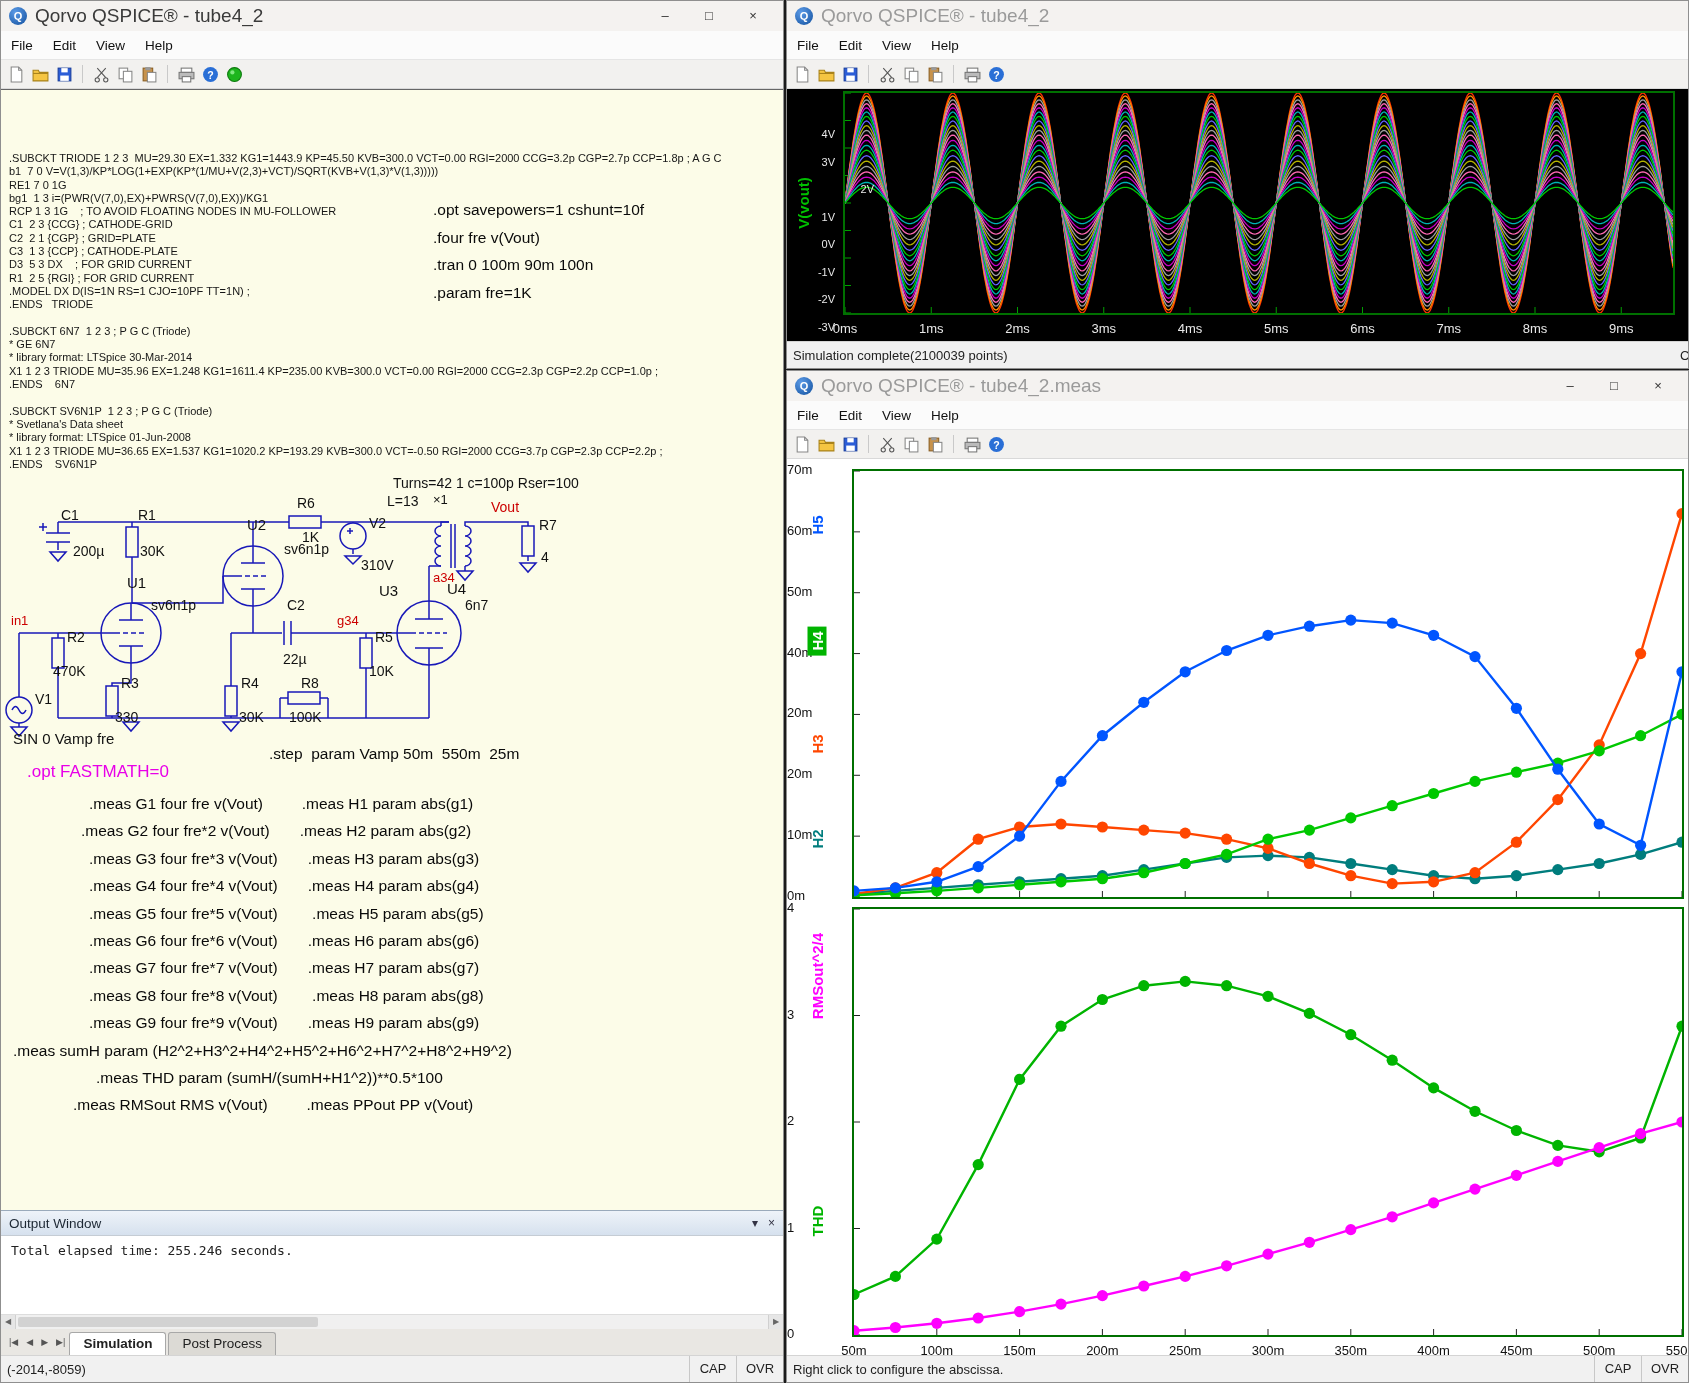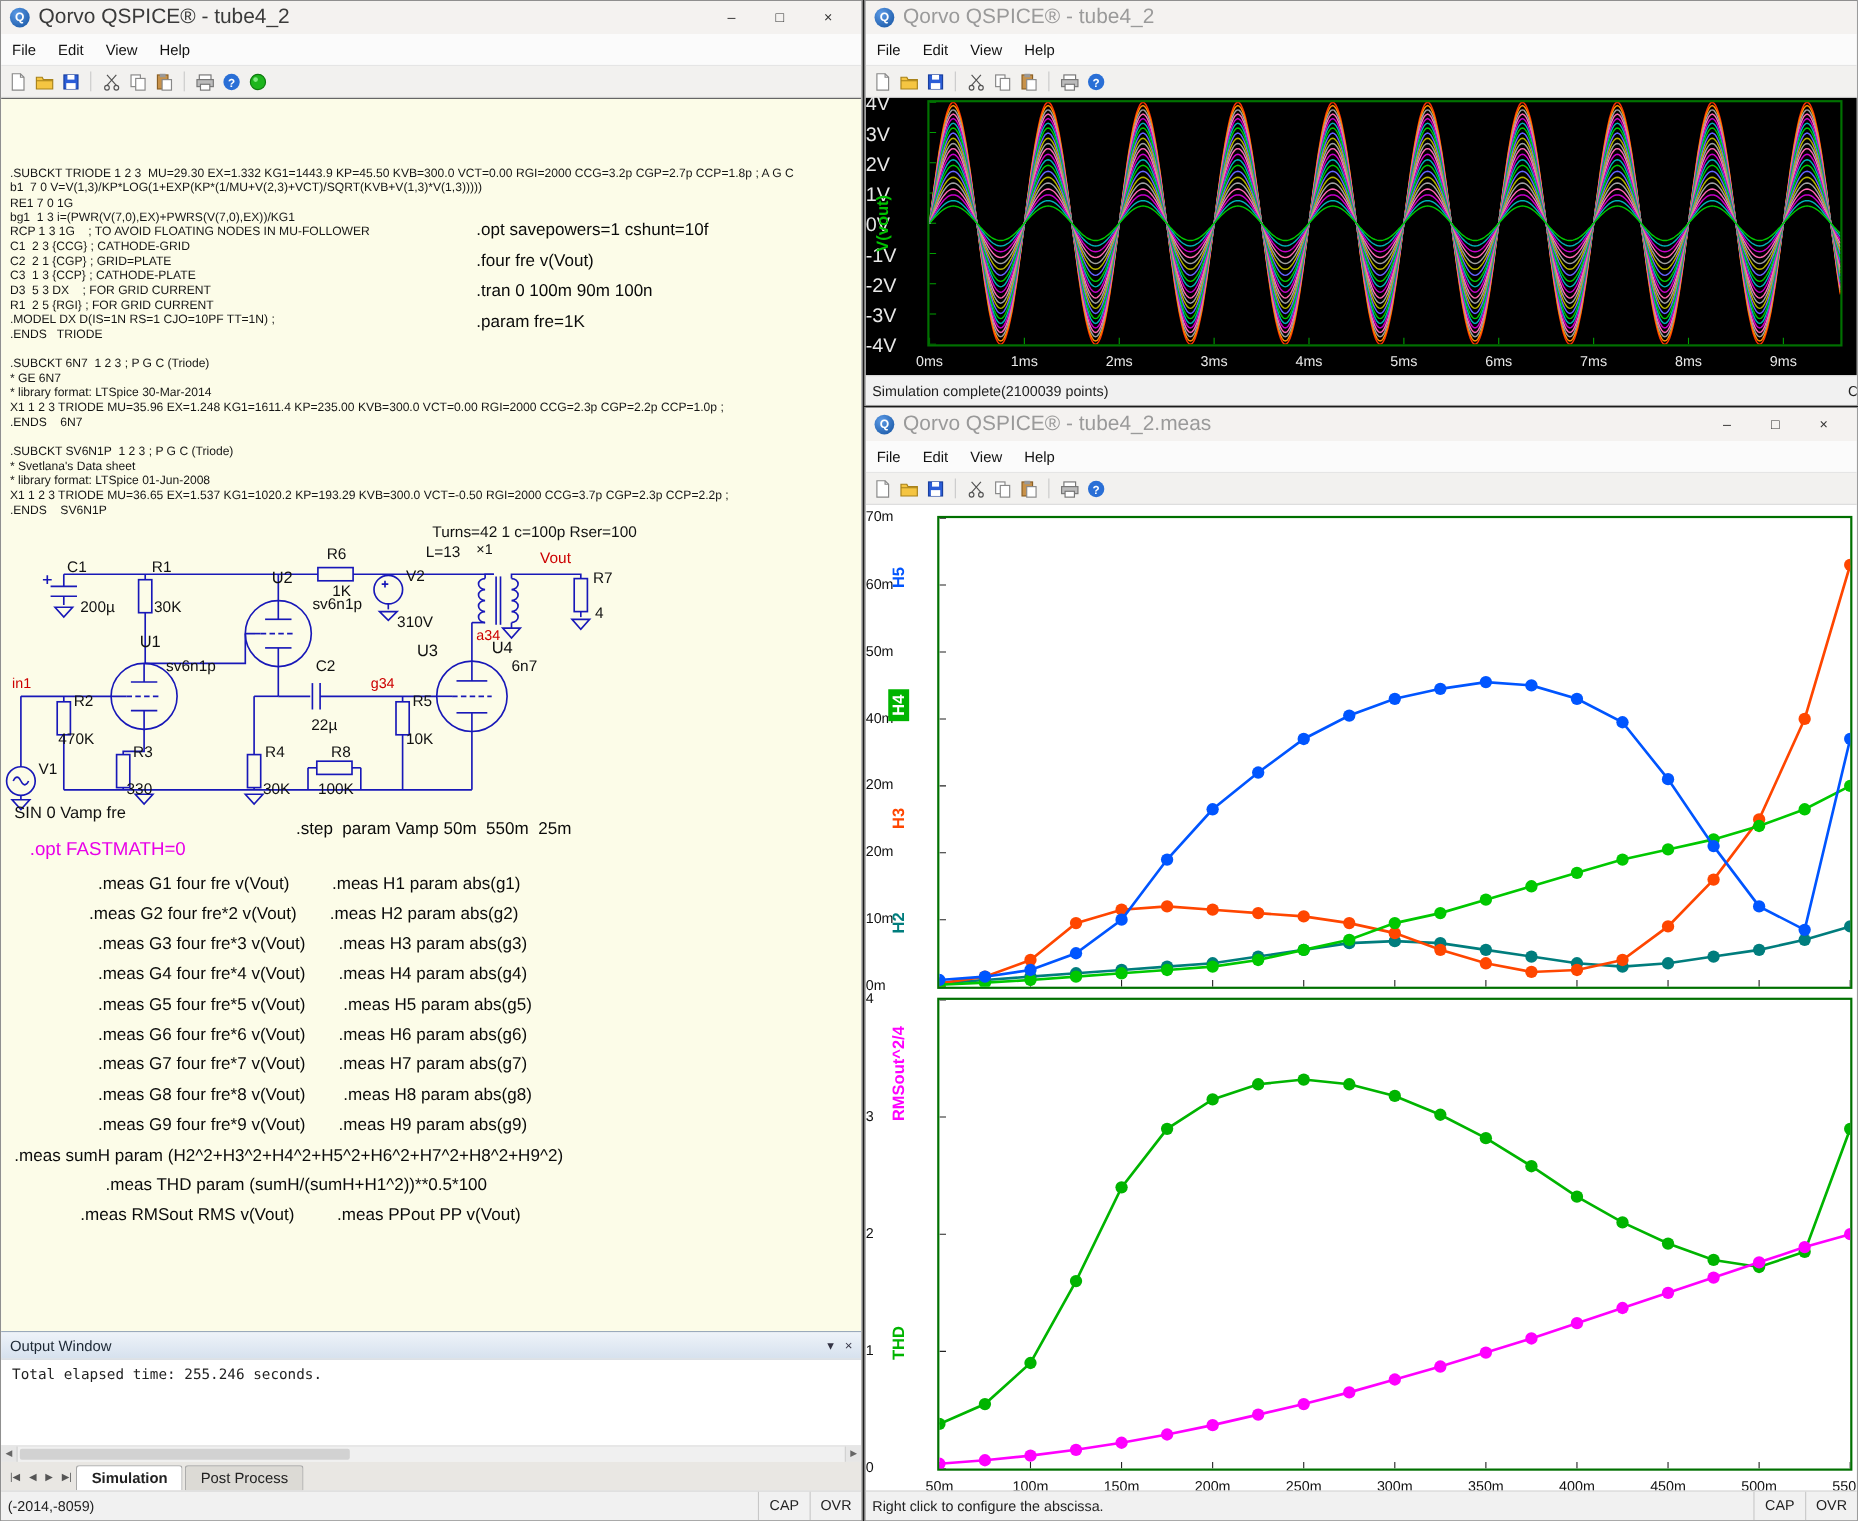--- a/index.html
+++ b/index.html
@@ -43,21 +43,21 @@
   .tabnav{font-size:9px;color:#555;padding:0 4px;align-self:center;}
   .tab{padding:3px 13px 4px;border:1px solid #a8a8a8;border-bottom:none;background:#dcdad5;margin-right:2px;border-radius:3px 3px 0 0;}
   .tab.active{background:#fff;font-weight:bold;}
   .statusbar{flex:0 0 26px;background:#f1f1f1;border-top:1px solid #d4d4d4;display:flex;align-items:center;font-size:13px;color:#222;padding-left:6px;position:relative;overflow:hidden;}
   .sb-fill{flex:1;}
   .sb-seg{width:46px;text-align:center;border-left:1px solid #c8c8c8;align-self:stretch;line-height:25px;}
 
   
   .wave-plot{flex:1;position:relative;background:#000;}
   #wave-frame{position:absolute;left:56px;top:2px;width:832px;height:224px;border:2px solid #007000;box-sizing:border-box;}
-  .wave-ylab{position:absolute;left:0;width:48px;color:#e8e8e8;font-size:18px;}
+  .wave-ylab{position:absolute;left:0;width:48px;text-align:right;color:#e8e8e8;font-size:11px;margin-top:44px;}
   .wave-xlab{position:absolute;top:232px;width:44px;text-align:center;color:#e8e8e8;font-size:13px;}
   .rot-label{position:absolute;transform:translate(-50%,-50%) rotate(-90deg);font-size:15px;font-weight:bold;white-space:nowrap;}
 
   
   .meas-plots{flex:1;position:relative;background:#fff;color:#111;}
   .meas-frame{position:absolute;left:65px;width:832px;height:430px;border:2px solid #007000;box-sizing:border-box;background:#fff;}
   #meas-frame1{top:10px;}
   #meas-frame2{top:448px;}
   .meas-ylab{position:absolute;left:0;width:58px;text-align:left;font-size:13px;color:#111;}
   .meas-xlab{position:absolute;top:884px;width:44px;text-align:center;font-size:13px;color:#111;}
@@ -476,21 +476,21 @@
             <polyline points="0.0,110.0 1.4,106.2 2.9,102.4 4.3,98.7 5.8,95.1 7.2,91.7 8.6,88.5 10.1,85.5 11.5,82.8 12.9,80.4 14.4,78.3 15.8,76.6 17.3,75.2 18.7,74.2 20.1,73.6 21.6,73.4 23.0,73.6 24.4,74.2 25.9,75.2 27.3,76.6 28.8,78.3 30.2,80.4 31.6,82.8 33.1,85.5 34.5,88.5 35.9,91.7 37.4,95.1 38.8,98.7 40.3,102.4 41.7,106.2 43.1,110.0 44.6,113.8 46.0,117.6 47.4,121.3 48.9,124.9 50.3,128.3 51.8,131.5 53.2,134.5 54.6,137.2 56.1,139.6 57.5,141.7 58.9,143.4 60.4,144.8 61.8,145.8 63.3,146.4 64.7,146.6 66.1,146.4 67.6,145.8 69.0,144.8 70.4,143.4 71.9,141.7 73.3,139.6 74.8,137.2 76.2,134.5 77.6,131.5 79.1,128.3 80.5,124.9 81.9,121.3 83.4,117.6 84.8,113.8 86.3,110.0 87.7,106.2 89.1,102.4 90.6,98.7 92.0,95.1 93.4,91.7 94.9,88.5 96.3,85.5 97.8,82.8 99.2,80.4 100.6,78.3 102.1,76.6 103.5,75.2 104.9,74.2 106.4,73.6 107.8,73.4 109.3,73.6 110.7,74.2 112.1,75.2 113.6,76.6 115.0,78.3 116.4,80.4 117.9,82.8 119.3,85.5 120.8,88.5 122.2,91.7 123.6,95.1 125.1,98.7 126.5,102.4 127.9,106.2 129.4,110.0 130.8,113.8 132.3,117.6 133.7,121.3 135.1,124.9 136.6,128.3 138.0,131.5 139.4,134.5 140.9,137.2 142.3,139.6 143.8,141.7 145.2,143.4 146.6,144.8 148.1,145.8 149.5,146.4 150.9,146.6 152.4,146.4 153.8,145.8 155.3,144.8 156.7,143.4 158.1,141.7 159.6,139.6 161.0,137.2 162.4,134.5 163.9,131.5 165.3,128.3 166.8,124.9 168.2,121.3 169.6,117.6 171.1,113.8 172.5,110.0 173.9,106.2 175.4,102.4 176.8,98.7 178.3,95.1 179.7,91.7 181.1,88.5 182.6,85.5 184.0,82.8 185.4,80.4 186.9,78.3 188.3,76.6 189.8,75.2 191.2,74.2 192.6,73.6 194.1,73.4 195.5,73.6 196.9,74.2 198.4,75.2 199.8,76.6 201.3,78.3 202.7,80.4 204.1,82.8 205.6,85.5 207.0,88.5 208.4,91.7 209.9,95.1 211.3,98.7 212.7,102.4 214.2,106.2 215.6,110.0 217.1,113.8 218.5,117.6 219.9,121.3 221.4,124.9 222.8,128.3 224.2,131.5 225.7,134.5 227.1,137.2 228.6,139.6 230.0,141.7 231.4,143.4 232.9,144.8 234.3,145.8 235.8,146.4 237.2,146.6 238.6,146.4 240.1,145.8 241.5,144.8 242.9,143.4 244.4,141.7 245.8,139.6 247.3,137.2 248.7,134.5 250.1,131.5 251.6,128.3 253.0,124.9 254.4,121.3 255.9,117.6 257.3,113.8 258.8,110.0 260.2,106.2 261.6,102.4 263.1,98.7 264.5,95.1 265.9,91.7 267.4,88.5 268.8,85.5 270.3,82.8 271.7,80.4 273.1,78.3 274.6,76.6 276.0,75.2 277.4,74.2 278.9,73.6 280.3,73.4 281.8,73.6 283.2,74.2 284.6,75.2 286.1,76.6 287.5,78.3 288.9,80.4 290.4,82.8 291.8,85.5 293.3,88.5 294.7,91.7 296.1,95.1 297.6,98.7 299.0,102.4 300.4,106.2 301.9,110.0 303.3,113.8 304.8,117.6 306.2,121.3 307.6,124.9 309.1,128.3 310.5,131.5 311.9,134.5 313.4,137.2 314.8,139.6 316.3,141.7 317.7,143.4 319.1,144.8 320.6,145.8 322.0,146.4 323.4,146.6 324.9,146.4 326.3,145.8 327.8,144.8 329.2,143.4 330.6,141.7 332.1,139.6 333.5,137.2 334.9,134.5 336.4,131.5 337.8,128.3 339.3,124.9 340.7,121.3 342.1,117.6 343.6,113.8 345.0,110.0 346.4,106.2 347.9,102.4 349.3,98.7 350.8,95.1 352.2,91.7 353.6,88.5 355.1,85.5 356.5,82.8 357.9,80.4 359.4,78.3 360.8,76.6 362.3,75.2 363.7,74.2 365.1,73.6 366.6,73.4 368.0,73.6 369.4,74.2 370.9,75.2 372.3,76.6 373.8,78.3 375.2,80.4 376.6,82.8 378.1,85.5 379.5,88.5 380.9,91.7 382.4,95.1 383.8,98.7 385.3,102.4 386.7,106.2 388.1,110.0 389.6,113.8 391.0,117.6 392.4,121.3 393.9,124.9 395.3,128.3 396.8,131.5 398.2,134.5 399.6,137.2 401.1,139.6 402.5,141.7 403.9,143.4 405.4,144.8 406.8,145.8 408.3,146.4 409.7,146.6 411.1,146.4 412.6,145.8 414.0,144.8 415.4,143.4 416.9,141.7 418.3,139.6 419.8,137.2 421.2,134.5 422.6,131.5 424.1,128.3 425.5,124.9 426.9,121.3 428.4,117.6 429.8,113.8 431.3,110.0 432.7,106.2 434.1,102.4 435.6,98.7 437.0,95.1 438.4,91.7 439.9,88.5 441.3,85.5 442.8,82.8 444.2,80.4 445.6,78.3 447.1,76.6 448.5,75.2 449.9,74.2 451.4,73.6 452.8,73.4 454.3,73.6 455.7,74.2 457.1,75.2 458.6,76.6 460.0,78.3 461.4,80.4 462.9,82.8 464.3,85.5 465.8,88.5 467.2,91.7 468.6,95.1 470.1,98.7 471.5,102.4 472.9,106.2 474.4,110.0 475.8,113.8 477.2,117.6 478.7,121.3 480.1,124.9 481.6,128.3 483.0,131.5 484.4,134.5 485.9,137.2 487.3,139.6 488.8,141.7 490.2,143.4 491.6,144.8 493.1,145.8 494.5,146.4 495.9,146.6 497.4,146.4 498.8,145.8 500.2,144.8 501.7,143.4 503.1,141.7 504.6,139.6 506.0,137.2 507.4,134.5 508.9,131.5 510.3,128.3 511.8,124.9 513.2,121.3 514.6,117.6 516.1,113.8 517.5,110.0 518.9,106.2 520.4,102.4 521.8,98.7 523.3,95.1 524.7,91.7 526.1,88.5 527.6,85.5 529.0,82.8 530.4,80.4 531.9,78.3 533.3,76.6 534.8,75.2 536.2,74.2 537.6,73.6 539.1,73.4 540.5,73.6 541.9,74.2 543.4,75.2 544.8,76.6 546.3,78.3 547.7,80.4 549.1,82.8 550.6,85.5 552.0,88.5 553.4,91.7 554.9,95.1 556.3,98.7 557.8,102.4 559.2,106.2 560.6,110.0 562.1,113.8 563.5,117.6 564.9,121.3 566.4,124.9 567.8,128.3 569.3,131.5 570.7,134.5 572.1,137.2 573.6,139.6 575.0,141.7 576.4,143.4 577.9,144.8 579.3,145.8 580.8,146.4 582.2,146.6 583.6,146.4 585.1,145.8 586.5,144.8 587.9,143.4 589.4,141.7 590.8,139.6 592.3,137.2 593.7,134.5 595.1,131.5 596.6,128.3 598.0,124.9 599.4,121.3 600.9,117.6 602.3,113.8 603.8,110.0 605.2,106.2 606.6,102.4 608.1,98.7 609.5,95.1 610.9,91.7 612.4,88.5 613.8,85.5 615.3,82.8 616.7,80.4 618.1,78.3 619.6,76.6 621.0,75.2 622.4,74.2 623.9,73.6 625.3,73.4 626.8,73.6 628.2,74.2 629.6,75.2 631.1,76.6 632.5,78.3 633.9,80.4 635.4,82.8 636.8,85.5 638.3,88.5 639.7,91.7 641.1,95.1 642.6,98.7 644.0,102.4 645.4,106.2 646.9,110.0 648.3,113.8 649.8,117.6 651.2,121.3 652.6,124.9 654.1,128.3 655.5,131.5 656.9,134.5 658.4,137.2 659.8,139.6 661.3,141.7 662.7,143.4 664.1,144.8 665.6,145.8 667.0,146.4 668.4,146.6 669.9,146.4 671.3,145.8 672.8,144.8 674.2,143.4 675.6,141.7 677.1,139.6 678.5,137.2 679.9,134.5 681.4,131.5 682.8,128.3 684.3,124.9 685.7,121.3 687.1,117.6 688.6,113.8 690.0,110.0 691.4,106.2 692.9,102.4 694.3,98.7 695.8,95.1 697.2,91.7 698.6,88.5 700.1,85.5 701.5,82.8 702.9,80.4 704.4,78.3 705.8,76.6 707.3,75.2 708.7,74.2 710.1,73.6 711.6,73.4 713.0,73.6 714.4,74.2 715.9,75.2 717.3,76.6 718.8,78.3 720.2,80.4 721.6,82.8 723.1,85.5 724.5,88.5 725.9,91.7 727.4,95.1 728.8,98.7 730.3,102.4 731.7,106.2 733.1,110.0 734.6,113.8 736.0,117.6 737.4,121.3 738.9,124.9 740.3,128.3 741.8,131.5 743.2,134.5 744.6,137.2 746.1,139.6 747.5,141.7 748.9,143.4 750.4,144.8 751.8,145.8 753.3,146.4 754.7,146.6 756.1,146.4 757.6,145.8 759.0,144.8 760.4,143.4 761.9,141.7 763.3,139.6 764.8,137.2 766.2,134.5 767.6,131.5 769.1,128.3 770.5,124.9 771.9,121.3 773.4,117.6 774.8,113.8 776.3,110.0 777.7,106.2 779.1,102.4 780.6,98.7 782.0,95.1 783.4,91.7 784.9,88.5 786.3,85.5 787.8,82.8 789.2,80.4 790.6,78.3 792.1,76.6 793.5,75.2 794.9,74.2 796.4,73.6 797.8,73.4 799.3,73.6 800.7,74.2 802.1,75.2 803.6,76.6 805.0,78.3 806.4,80.4 807.9,82.8 809.3,85.5 810.8,88.5 812.2,91.7 813.6,95.1 815.1,98.7 816.5,102.4 817.9,106.2 819.4,110.0 820.8,113.8 822.3,117.6 823.7,121.3 825.1,124.9 826.6,128.3 828.0,131.5" fill="none" stroke="#a0a0a0" stroke-width="1.3"></polyline>
             <polyline points="0.0,110.0 1.4,106.8 2.9,103.5 4.3,100.4 5.8,97.4 7.2,94.5 8.6,91.7 10.1,89.2 11.5,86.9 12.9,84.9 14.4,83.1 15.8,81.6 17.3,80.4 18.7,79.6 20.1,79.1 21.6,78.9 23.0,79.1 24.4,79.6 25.9,80.4 27.3,81.6 28.8,83.1 30.2,84.9 31.6,86.9 33.1,89.2 34.5,91.7 35.9,94.5 37.4,97.4 38.8,100.4 40.3,103.5 41.7,106.8 43.1,110.0 44.6,113.2 46.0,116.5 47.4,119.6 48.9,122.6 50.3,125.5 51.8,128.3 53.2,130.8 54.6,133.1 56.1,135.1 57.5,136.9 58.9,138.4 60.4,139.6 61.8,140.4 63.3,140.9 64.7,141.1 66.1,140.9 67.6,140.4 69.0,139.6 70.4,138.4 71.9,136.9 73.3,135.1 74.8,133.1 76.2,130.8 77.6,128.3 79.1,125.5 80.5,122.6 81.9,119.6 83.4,116.5 84.8,113.2 86.3,110.0 87.7,106.8 89.1,103.5 90.6,100.4 92.0,97.4 93.4,94.5 94.9,91.7 96.3,89.2 97.8,86.9 99.2,84.9 100.6,83.1 102.1,81.6 103.5,80.4 104.9,79.6 106.4,79.1 107.8,78.9 109.3,79.1 110.7,79.6 112.1,80.4 113.6,81.6 115.0,83.1 116.4,84.9 117.9,86.9 119.3,89.2 120.8,91.7 122.2,94.5 123.6,97.4 125.1,100.4 126.5,103.5 127.9,106.8 129.4,110.0 130.8,113.2 132.3,116.5 133.7,119.6 135.1,122.6 136.6,125.5 138.0,128.3 139.4,130.8 140.9,133.1 142.3,135.1 143.8,136.9 145.2,138.4 146.6,139.6 148.1,140.4 149.5,140.9 150.9,141.1 152.4,140.9 153.8,140.4 155.3,139.6 156.7,138.4 158.1,136.9 159.6,135.1 161.0,133.1 162.4,130.8 163.9,128.3 165.3,125.5 166.8,122.6 168.2,119.6 169.6,116.5 171.1,113.2 172.5,110.0 173.9,106.8 175.4,103.5 176.8,100.4 178.3,97.4 179.7,94.5 181.1,91.7 182.6,89.2 184.0,86.9 185.4,84.9 186.9,83.1 188.3,81.6 189.8,80.4 191.2,79.6 192.6,79.1 194.1,78.9 195.5,79.1 196.9,79.6 198.4,80.4 199.8,81.6 201.3,83.1 202.7,84.9 204.1,86.9 205.6,89.2 207.0,91.7 208.4,94.5 209.9,97.4 211.3,100.4 212.7,103.5 214.2,106.8 215.6,110.0 217.1,113.2 218.5,116.5 219.9,119.6 221.4,122.6 222.8,125.5 224.2,128.3 225.7,130.8 227.1,133.1 228.6,135.1 230.0,136.9 231.4,138.4 232.9,139.6 234.3,140.4 235.8,140.9 237.2,141.1 238.6,140.9 240.1,140.4 241.5,139.6 242.9,138.4 244.4,136.9 245.8,135.1 247.3,133.1 248.7,130.8 250.1,128.3 251.6,125.5 253.0,122.6 254.4,119.6 255.9,116.5 257.3,113.2 258.8,110.0 260.2,106.8 261.6,103.5 263.1,100.4 264.5,97.4 265.9,94.5 267.4,91.7 268.8,89.2 270.3,86.9 271.7,84.9 273.1,83.1 274.6,81.6 276.0,80.4 277.4,79.6 278.9,79.1 280.3,78.9 281.8,79.1 283.2,79.6 284.6,80.4 286.1,81.6 287.5,83.1 288.9,84.9 290.4,86.9 291.8,89.2 293.3,91.7 294.7,94.5 296.1,97.4 297.6,100.4 299.0,103.5 300.4,106.8 301.9,110.0 303.3,113.2 304.8,116.5 306.2,119.6 307.6,122.6 309.1,125.5 310.5,128.3 311.9,130.8 313.4,133.1 314.8,135.1 316.3,136.9 317.7,138.4 319.1,139.6 320.6,140.4 322.0,140.9 323.4,141.1 324.9,140.9 326.3,140.4 327.8,139.6 329.2,138.4 330.6,136.9 332.1,135.1 333.5,133.1 334.9,130.8 336.4,128.3 337.8,125.5 339.3,122.6 340.7,119.6 342.1,116.5 343.6,113.2 345.0,110.0 346.4,106.8 347.9,103.5 349.3,100.4 350.8,97.4 352.2,94.5 353.6,91.7 355.1,89.2 356.5,86.9 357.9,84.9 359.4,83.1 360.8,81.6 362.3,80.4 363.7,79.6 365.1,79.1 366.6,78.9 368.0,79.1 369.4,79.6 370.9,80.4 372.3,81.6 373.8,83.1 375.2,84.9 376.6,86.9 378.1,89.2 379.5,91.7 380.9,94.5 382.4,97.4 383.8,100.4 385.3,103.5 386.7,106.8 388.1,110.0 389.6,113.2 391.0,116.5 392.4,119.6 393.9,122.6 395.3,125.5 396.8,128.3 398.2,130.8 399.6,133.1 401.1,135.1 402.5,136.9 403.9,138.4 405.4,139.6 406.8,140.4 408.3,140.9 409.7,141.1 411.1,140.9 412.6,140.4 414.0,139.6 415.4,138.4 416.9,136.9 418.3,135.1 419.8,133.1 421.2,130.8 422.6,128.3 424.1,125.5 425.5,122.6 426.9,119.6 428.4,116.5 429.8,113.2 431.3,110.0 432.7,106.8 434.1,103.5 435.6,100.4 437.0,97.4 438.4,94.5 439.9,91.7 441.3,89.2 442.8,86.9 444.2,84.9 445.6,83.1 447.1,81.6 448.5,80.4 449.9,79.6 451.4,79.1 452.8,78.9 454.3,79.1 455.7,79.6 457.1,80.4 458.6,81.6 460.0,83.1 461.4,84.9 462.9,86.9 464.3,89.2 465.8,91.7 467.2,94.5 468.6,97.4 470.1,100.4 471.5,103.5 472.9,106.8 474.4,110.0 475.8,113.2 477.2,116.5 478.7,119.6 480.1,122.6 481.6,125.5 483.0,128.3 484.4,130.8 485.9,133.1 487.3,135.1 488.8,136.9 490.2,138.4 491.6,139.6 493.1,140.4 494.5,140.9 495.9,141.1 497.4,140.9 498.8,140.4 500.2,139.6 501.7,138.4 503.1,136.9 504.6,135.1 506.0,133.1 507.4,130.8 508.9,128.3 510.3,125.5 511.8,122.6 513.2,119.6 514.6,116.5 516.1,113.2 517.5,110.0 518.9,106.8 520.4,103.5 521.8,100.4 523.3,97.4 524.7,94.5 526.1,91.7 527.6,89.2 529.0,86.9 530.4,84.9 531.9,83.1 533.3,81.6 534.8,80.4 536.2,79.6 537.6,79.1 539.1,78.9 540.5,79.1 541.9,79.6 543.4,80.4 544.8,81.6 546.3,83.1 547.7,84.9 549.1,86.9 550.6,89.2 552.0,91.7 553.4,94.5 554.9,97.4 556.3,100.4 557.8,103.5 559.2,106.8 560.6,110.0 562.1,113.2 563.5,116.5 564.9,119.6 566.4,122.6 567.8,125.5 569.3,128.3 570.7,130.8 572.1,133.1 573.6,135.1 575.0,136.9 576.4,138.4 577.9,139.6 579.3,140.4 580.8,140.9 582.2,141.1 583.6,140.9 585.1,140.4 586.5,139.6 587.9,138.4 589.4,136.9 590.8,135.1 592.3,133.1 593.7,130.8 595.1,128.3 596.6,125.5 598.0,122.6 599.4,119.6 600.9,116.5 602.3,113.2 603.8,110.0 605.2,106.8 606.6,103.5 608.1,100.4 609.5,97.4 610.9,94.5 612.4,91.7 613.8,89.2 615.3,86.9 616.7,84.9 618.1,83.1 619.6,81.6 621.0,80.4 622.4,79.6 623.9,79.1 625.3,78.9 626.8,79.1 628.2,79.6 629.6,80.4 631.1,81.6 632.5,83.1 633.9,84.9 635.4,86.9 636.8,89.2 638.3,91.7 639.7,94.5 641.1,97.4 642.6,100.4 644.0,103.5 645.4,106.8 646.9,110.0 648.3,113.2 649.8,116.5 651.2,119.6 652.6,122.6 654.1,125.5 655.5,128.3 656.9,130.8 658.4,133.1 659.8,135.1 661.3,136.9 662.7,138.4 664.1,139.6 665.6,140.4 667.0,140.9 668.4,141.1 669.9,140.9 671.3,140.4 672.8,139.6 674.2,138.4 675.6,136.9 677.1,135.1 678.5,133.1 679.9,130.8 681.4,128.3 682.8,125.5 684.3,122.6 685.7,119.6 687.1,116.5 688.6,113.2 690.0,110.0 691.4,106.8 692.9,103.5 694.3,100.4 695.8,97.4 697.2,94.5 698.6,91.7 700.1,89.2 701.5,86.9 702.9,84.9 704.4,83.1 705.8,81.6 707.3,80.4 708.7,79.6 710.1,79.1 711.6,78.9 713.0,79.1 714.4,79.6 715.9,80.4 717.3,81.6 718.8,83.1 720.2,84.9 721.6,86.9 723.1,89.2 724.5,91.7 725.9,94.5 727.4,97.4 728.8,100.4 730.3,103.5 731.7,106.8 733.1,110.0 734.6,113.2 736.0,116.5 737.4,119.6 738.9,122.6 740.3,125.5 741.8,128.3 743.2,130.8 744.6,133.1 746.1,135.1 747.5,136.9 748.9,138.4 750.4,139.6 751.8,140.4 753.3,140.9 754.7,141.1 756.1,140.9 757.6,140.4 759.0,139.6 760.4,138.4 761.9,136.9 763.3,135.1 764.8,133.1 766.2,130.8 767.6,128.3 769.1,125.5 770.5,122.6 771.9,119.6 773.4,116.5 774.8,113.2 776.3,110.0 777.7,106.8 779.1,103.5 780.6,100.4 782.0,97.4 783.4,94.5 784.9,91.7 786.3,89.2 787.8,86.9 789.2,84.9 790.6,83.1 792.1,81.6 793.5,80.4 794.9,79.6 796.4,79.1 797.8,78.9 799.3,79.1 800.7,79.6 802.1,80.4 803.6,81.6 805.0,83.1 806.4,84.9 807.9,86.9 809.3,89.2 810.8,91.7 812.2,94.5 813.6,97.4 815.1,100.4 816.5,103.5 817.9,106.8 819.4,110.0 820.8,113.2 822.3,116.5 823.7,119.6 825.1,122.6 826.6,125.5 828.0,128.3" fill="none" stroke="#ff69b4" stroke-width="1.3"></polyline>
             <polyline points="0.0,110.0 1.4,107.3 2.9,104.6 4.3,102.0 5.8,99.5 7.2,97.1 8.6,94.8 10.1,92.7 11.5,90.8 12.9,89.1 14.4,87.6 15.8,86.4 17.3,85.4 18.7,84.7 20.1,84.3 21.6,84.2 23.0,84.3 24.4,84.7 25.9,85.4 27.3,86.4 28.8,87.6 30.2,89.1 31.6,90.8 33.1,92.7 34.5,94.8 35.9,97.1 37.4,99.5 38.8,102.0 40.3,104.6 41.7,107.3 43.1,110.0 44.6,112.7 46.0,115.4 47.4,118.0 48.9,120.5 50.3,122.9 51.8,125.2 53.2,127.3 54.6,129.2 56.1,130.9 57.5,132.4 58.9,133.6 60.4,134.6 61.8,135.3 63.3,135.7 64.7,135.8 66.1,135.7 67.6,135.3 69.0,134.6 70.4,133.6 71.9,132.4 73.3,130.9 74.8,129.2 76.2,127.3 77.6,125.2 79.1,122.9 80.5,120.5 81.9,118.0 83.4,115.4 84.8,112.7 86.3,110.0 87.7,107.3 89.1,104.6 90.6,102.0 92.0,99.5 93.4,97.1 94.9,94.8 96.3,92.7 97.8,90.8 99.2,89.1 100.6,87.6 102.1,86.4 103.5,85.4 104.9,84.7 106.4,84.3 107.8,84.2 109.3,84.3 110.7,84.7 112.1,85.4 113.6,86.4 115.0,87.6 116.4,89.1 117.9,90.8 119.3,92.7 120.8,94.8 122.2,97.1 123.6,99.5 125.1,102.0 126.5,104.6 127.9,107.3 129.4,110.0 130.8,112.7 132.3,115.4 133.7,118.0 135.1,120.5 136.6,122.9 138.0,125.2 139.4,127.3 140.9,129.2 142.3,130.9 143.8,132.4 145.2,133.6 146.6,134.6 148.1,135.3 149.5,135.7 150.9,135.8 152.4,135.7 153.8,135.3 155.3,134.6 156.7,133.6 158.1,132.4 159.6,130.9 161.0,129.2 162.4,127.3 163.9,125.2 165.3,122.9 166.8,120.5 168.2,118.0 169.6,115.4 171.1,112.7 172.5,110.0 173.9,107.3 175.4,104.6 176.8,102.0 178.3,99.5 179.7,97.1 181.1,94.8 182.6,92.7 184.0,90.8 185.4,89.1 186.9,87.6 188.3,86.4 189.8,85.4 191.2,84.7 192.6,84.3 194.1,84.2 195.5,84.3 196.9,84.7 198.4,85.4 199.8,86.4 201.3,87.6 202.7,89.1 204.1,90.8 205.6,92.7 207.0,94.8 208.4,97.1 209.9,99.5 211.3,102.0 212.7,104.6 214.2,107.3 215.6,110.0 217.1,112.7 218.5,115.4 219.9,118.0 221.4,120.5 222.8,122.9 224.2,125.2 225.7,127.3 227.1,129.2 228.6,130.9 230.0,132.4 231.4,133.6 232.9,134.6 234.3,135.3 235.8,135.7 237.2,135.8 238.6,135.7 240.1,135.3 241.5,134.6 242.9,133.6 244.4,132.4 245.8,130.9 247.3,129.2 248.7,127.3 250.1,125.2 251.6,122.9 253.0,120.5 254.4,118.0 255.9,115.4 257.3,112.7 258.8,110.0 260.2,107.3 261.6,104.6 263.1,102.0 264.5,99.5 265.9,97.1 267.4,94.8 268.8,92.7 270.3,90.8 271.7,89.1 273.1,87.6 274.6,86.4 276.0,85.4 277.4,84.7 278.9,84.3 280.3,84.2 281.8,84.3 283.2,84.7 284.6,85.4 286.1,86.4 287.5,87.6 288.9,89.1 290.4,90.8 291.8,92.7 293.3,94.8 294.7,97.1 296.1,99.5 297.6,102.0 299.0,104.6 300.4,107.3 301.9,110.0 303.3,112.7 304.8,115.4 306.2,118.0 307.6,120.5 309.1,122.9 310.5,125.2 311.9,127.3 313.4,129.2 314.8,130.9 316.3,132.4 317.7,133.6 319.1,134.6 320.6,135.3 322.0,135.7 323.4,135.8 324.9,135.7 326.3,135.3 327.8,134.6 329.2,133.6 330.6,132.4 332.1,130.9 333.5,129.2 334.9,127.3 336.4,125.2 337.8,122.9 339.3,120.5 340.7,118.0 342.1,115.4 343.6,112.7 345.0,110.0 346.4,107.3 347.9,104.6 349.3,102.0 350.8,99.5 352.2,97.1 353.6,94.8 355.1,92.7 356.5,90.8 357.9,89.1 359.4,87.6 360.8,86.4 362.3,85.4 363.7,84.7 365.1,84.3 366.6,84.2 368.0,84.3 369.4,84.7 370.9,85.4 372.3,86.4 373.8,87.6 375.2,89.1 376.6,90.8 378.1,92.7 379.5,94.8 380.9,97.1 382.4,99.5 383.8,102.0 385.3,104.6 386.7,107.3 388.1,110.0 389.6,112.7 391.0,115.4 392.4,118.0 393.9,120.5 395.3,122.9 396.8,125.2 398.2,127.3 399.6,129.2 401.1,130.9 402.5,132.4 403.9,133.6 405.4,134.6 406.8,135.3 408.3,135.7 409.7,135.8 411.1,135.7 412.6,135.3 414.0,134.6 415.4,133.6 416.9,132.4 418.3,130.9 419.8,129.2 421.2,127.3 422.6,125.2 424.1,122.9 425.5,120.5 426.9,118.0 428.4,115.4 429.8,112.7 431.3,110.0 432.7,107.3 434.1,104.6 435.6,102.0 437.0,99.5 438.4,97.1 439.9,94.8 441.3,92.7 442.8,90.8 444.2,89.1 445.6,87.6 447.1,86.4 448.5,85.4 449.9,84.7 451.4,84.3 452.8,84.2 454.3,84.3 455.7,84.7 457.1,85.4 458.6,86.4 460.0,87.6 461.4,89.1 462.9,90.8 464.3,92.7 465.8,94.8 467.2,97.1 468.6,99.5 470.1,102.0 471.5,104.6 472.9,107.3 474.4,110.0 475.8,112.7 477.2,115.4 478.7,118.0 480.1,120.5 481.6,122.9 483.0,125.2 484.4,127.3 485.9,129.2 487.3,130.9 488.8,132.4 490.2,133.6 491.6,134.6 493.1,135.3 494.5,135.7 495.9,135.8 497.4,135.7 498.8,135.3 500.2,134.6 501.7,133.6 503.1,132.4 504.6,130.9 506.0,129.2 507.4,127.3 508.9,125.2 510.3,122.9 511.8,120.5 513.2,118.0 514.6,115.4 516.1,112.7 517.5,110.0 518.9,107.3 520.4,104.6 521.8,102.0 523.3,99.5 524.7,97.1 526.1,94.8 527.6,92.7 529.0,90.8 530.4,89.1 531.9,87.6 533.3,86.4 534.8,85.4 536.2,84.7 537.6,84.3 539.1,84.2 540.5,84.3 541.9,84.7 543.4,85.4 544.8,86.4 546.3,87.6 547.7,89.1 549.1,90.8 550.6,92.7 552.0,94.8 553.4,97.1 554.9,99.5 556.3,102.0 557.8,104.6 559.2,107.3 560.6,110.0 562.1,112.7 563.5,115.4 564.9,118.0 566.4,120.5 567.8,122.9 569.3,125.2 570.7,127.3 572.1,129.2 573.6,130.9 575.0,132.4 576.4,133.6 577.9,134.6 579.3,135.3 580.8,135.7 582.2,135.8 583.6,135.7 585.1,135.3 586.5,134.6 587.9,133.6 589.4,132.4 590.8,130.9 592.3,129.2 593.7,127.3 595.1,125.2 596.6,122.9 598.0,120.5 599.4,118.0 600.9,115.4 602.3,112.7 603.8,110.0 605.2,107.3 606.6,104.6 608.1,102.0 609.5,99.5 610.9,97.1 612.4,94.8 613.8,92.7 615.3,90.8 616.7,89.1 618.1,87.6 619.6,86.4 621.0,85.4 622.4,84.7 623.9,84.3 625.3,84.2 626.8,84.3 628.2,84.7 629.6,85.4 631.1,86.4 632.5,87.6 633.9,89.1 635.4,90.8 636.8,92.7 638.3,94.8 639.7,97.1 641.1,99.5 642.6,102.0 644.0,104.6 645.4,107.3 646.9,110.0 648.3,112.7 649.8,115.4 651.2,118.0 652.6,120.5 654.1,122.9 655.5,125.2 656.9,127.3 658.4,129.2 659.8,130.9 661.3,132.4 662.7,133.6 664.1,134.6 665.6,135.3 667.0,135.7 668.4,135.8 669.9,135.7 671.3,135.3 672.8,134.6 674.2,133.6 675.6,132.4 677.1,130.9 678.5,129.2 679.9,127.3 681.4,125.2 682.8,122.9 684.3,120.5 685.7,118.0 687.1,115.4 688.6,112.7 690.0,110.0 691.4,107.3 692.9,104.6 694.3,102.0 695.8,99.5 697.2,97.1 698.6,94.8 700.1,92.7 701.5,90.8 702.9,89.1 704.4,87.6 705.8,86.4 707.3,85.4 708.7,84.7 710.1,84.3 711.6,84.2 713.0,84.3 714.4,84.7 715.9,85.4 717.3,86.4 718.8,87.6 720.2,89.1 721.6,90.8 723.1,92.7 724.5,94.8 725.9,97.1 727.4,99.5 728.8,102.0 730.3,104.6 731.7,107.3 733.1,110.0 734.6,112.7 736.0,115.4 737.4,118.0 738.9,120.5 740.3,122.9 741.8,125.2 743.2,127.3 744.6,129.2 746.1,130.9 747.5,132.4 748.9,133.6 750.4,134.6 751.8,135.3 753.3,135.7 754.7,135.8 756.1,135.7 757.6,135.3 759.0,134.6 760.4,133.6 761.9,132.4 763.3,130.9 764.8,129.2 766.2,127.3 767.6,125.2 769.1,122.9 770.5,120.5 771.9,118.0 773.4,115.4 774.8,112.7 776.3,110.0 777.7,107.3 779.1,104.6 780.6,102.0 782.0,99.5 783.4,97.1 784.9,94.8 786.3,92.7 787.8,90.8 789.2,89.1 790.6,87.6 792.1,86.4 793.5,85.4 794.9,84.7 796.4,84.3 797.8,84.2 799.3,84.3 800.7,84.7 802.1,85.4 803.6,86.4 805.0,87.6 806.4,89.1 807.9,90.8 809.3,92.7 810.8,94.8 812.2,97.1 813.6,99.5 815.1,102.0 816.5,104.6 817.9,107.3 819.4,110.0 820.8,112.7 822.3,115.4 823.7,118.0 825.1,120.5 826.6,122.9 828.0,125.2" fill="none" stroke="#c800c8" stroke-width="1.3"></polyline>
             <polyline points="0.0,110.0 1.4,107.8 2.9,105.7 4.3,103.6 5.8,101.6 7.2,99.7 8.6,97.9 10.1,96.2 11.5,94.7 12.9,93.3 14.4,92.1 15.8,91.2 17.3,90.4 18.7,89.8 20.1,89.5 21.6,89.4 23.0,89.5 24.4,89.8 25.9,90.4 27.3,91.2 28.8,92.1 30.2,93.3 31.6,94.7 33.1,96.2 34.5,97.9 35.9,99.7 37.4,101.6 38.8,103.6 40.3,105.7 41.7,107.8 43.1,110.0 44.6,112.2 46.0,114.3 47.4,116.4 48.9,118.4 50.3,120.3 51.8,122.1 53.2,123.8 54.6,125.3 56.1,126.7 57.5,127.9 58.9,128.8 60.4,129.6 61.8,130.2 63.3,130.5 64.7,130.6 66.1,130.5 67.6,130.2 69.0,129.6 70.4,128.8 71.9,127.9 73.3,126.7 74.8,125.3 76.2,123.8 77.6,122.1 79.1,120.3 80.5,118.4 81.9,116.4 83.4,114.3 84.8,112.2 86.3,110.0 87.7,107.8 89.1,105.7 90.6,103.6 92.0,101.6 93.4,99.7 94.9,97.9 96.3,96.2 97.8,94.7 99.2,93.3 100.6,92.1 102.1,91.2 103.5,90.4 104.9,89.8 106.4,89.5 107.8,89.4 109.3,89.5 110.7,89.8 112.1,90.4 113.6,91.2 115.0,92.1 116.4,93.3 117.9,94.7 119.3,96.2 120.8,97.9 122.2,99.7 123.6,101.6 125.1,103.6 126.5,105.7 127.9,107.8 129.4,110.0 130.8,112.2 132.3,114.3 133.7,116.4 135.1,118.4 136.6,120.3 138.0,122.1 139.4,123.8 140.9,125.3 142.3,126.7 143.8,127.9 145.2,128.8 146.6,129.6 148.1,130.2 149.5,130.5 150.9,130.6 152.4,130.5 153.8,130.2 155.3,129.6 156.7,128.8 158.1,127.9 159.6,126.7 161.0,125.3 162.4,123.8 163.9,122.1 165.3,120.3 166.8,118.4 168.2,116.4 169.6,114.3 171.1,112.2 172.5,110.0 173.9,107.8 175.4,105.7 176.8,103.6 178.3,101.6 179.7,99.7 181.1,97.9 182.6,96.2 184.0,94.7 185.4,93.3 186.9,92.1 188.3,91.2 189.8,90.4 191.2,89.8 192.6,89.5 194.1,89.4 195.5,89.5 196.9,89.8 198.4,90.4 199.8,91.2 201.3,92.1 202.7,93.3 204.1,94.7 205.6,96.2 207.0,97.9 208.4,99.7 209.9,101.6 211.3,103.6 212.7,105.7 214.2,107.8 215.6,110.0 217.1,112.2 218.5,114.3 219.9,116.4 221.4,118.4 222.8,120.3 224.2,122.1 225.7,123.8 227.1,125.3 228.6,126.7 230.0,127.9 231.4,128.8 232.9,129.6 234.3,130.2 235.8,130.5 237.2,130.6 238.6,130.5 240.1,130.2 241.5,129.6 242.9,128.8 244.4,127.9 245.8,126.7 247.3,125.3 248.7,123.8 250.1,122.1 251.6,120.3 253.0,118.4 254.4,116.4 255.9,114.3 257.3,112.2 258.8,110.0 260.2,107.8 261.6,105.7 263.1,103.6 264.5,101.6 265.9,99.7 267.4,97.9 268.8,96.2 270.3,94.7 271.7,93.3 273.1,92.1 274.6,91.2 276.0,90.4 277.4,89.8 278.9,89.5 280.3,89.4 281.8,89.5 283.2,89.8 284.6,90.4 286.1,91.2 287.5,92.1 288.9,93.3 290.4,94.7 291.8,96.2 293.3,97.9 294.7,99.7 296.1,101.6 297.6,103.6 299.0,105.7 300.4,107.8 301.9,110.0 303.3,112.2 304.8,114.3 306.2,116.4 307.6,118.4 309.1,120.3 310.5,122.1 311.9,123.8 313.4,125.3 314.8,126.7 316.3,127.9 317.7,128.8 319.1,129.6 320.6,130.2 322.0,130.5 323.4,130.6 324.9,130.5 326.3,130.2 327.8,129.6 329.2,128.8 330.6,127.9 332.1,126.7 333.5,125.3 334.9,123.8 336.4,122.1 337.8,120.3 339.3,118.4 340.7,116.4 342.1,114.3 343.6,112.2 345.0,110.0 346.4,107.8 347.9,105.7 349.3,103.6 350.8,101.6 352.2,99.7 353.6,97.9 355.1,96.2 356.5,94.7 357.9,93.3 359.4,92.1 360.8,91.2 362.3,90.4 363.7,89.8 365.1,89.5 366.6,89.4 368.0,89.5 369.4,89.8 370.9,90.4 372.3,91.2 373.8,92.1 375.2,93.3 376.6,94.7 378.1,96.2 379.5,97.9 380.9,99.7 382.4,101.6 383.8,103.6 385.3,105.7 386.7,107.8 388.1,110.0 389.6,112.2 391.0,114.3 392.4,116.4 393.9,118.4 395.3,120.3 396.8,122.1 398.2,123.8 399.6,125.3 401.1,126.7 402.5,127.9 403.9,128.8 405.4,129.6 406.8,130.2 408.3,130.5 409.7,130.6 411.1,130.5 412.6,130.2 414.0,129.6 415.4,128.8 416.9,127.9 418.3,126.7 419.8,125.3 421.2,123.8 422.6,122.1 424.1,120.3 425.5,118.4 426.9,116.4 428.4,114.3 429.8,112.2 431.3,110.0 432.7,107.8 434.1,105.7 435.6,103.6 437.0,101.6 438.4,99.7 439.9,97.9 441.3,96.2 442.8,94.7 444.2,93.3 445.6,92.1 447.1,91.2 448.5,90.4 449.9,89.8 451.4,89.5 452.8,89.4 454.3,89.5 455.7,89.8 457.1,90.4 458.6,91.2 460.0,92.1 461.4,93.3 462.9,94.7 464.3,96.2 465.8,97.9 467.2,99.7 468.6,101.6 470.1,103.6 471.5,105.7 472.9,107.8 474.4,110.0 475.8,112.2 477.2,114.3 478.7,116.4 480.1,118.4 481.6,120.3 483.0,122.1 484.4,123.8 485.9,125.3 487.3,126.7 488.8,127.9 490.2,128.8 491.6,129.6 493.1,130.2 494.5,130.5 495.9,130.6 497.4,130.5 498.8,130.2 500.2,129.6 501.7,128.8 503.1,127.9 504.6,126.7 506.0,125.3 507.4,123.8 508.9,122.1 510.3,120.3 511.8,118.4 513.2,116.4 514.6,114.3 516.1,112.2 517.5,110.0 518.9,107.8 520.4,105.7 521.8,103.6 523.3,101.6 524.7,99.7 526.1,97.9 527.6,96.2 529.0,94.7 530.4,93.3 531.9,92.1 533.3,91.2 534.8,90.4 536.2,89.8 537.6,89.5 539.1,89.4 540.5,89.5 541.9,89.8 543.4,90.4 544.8,91.2 546.3,92.1 547.7,93.3 549.1,94.7 550.6,96.2 552.0,97.9 553.4,99.7 554.9,101.6 556.3,103.6 557.8,105.7 559.2,107.8 560.6,110.0 562.1,112.2 563.5,114.3 564.9,116.4 566.4,118.4 567.8,120.3 569.3,122.1 570.7,123.8 572.1,125.3 573.6,126.7 575.0,127.9 576.4,128.8 577.9,129.6 579.3,130.2 580.8,130.5 582.2,130.6 583.6,130.5 585.1,130.2 586.5,129.6 587.9,128.8 589.4,127.9 590.8,126.7 592.3,125.3 593.7,123.8 595.1,122.1 596.6,120.3 598.0,118.4 599.4,116.4 600.9,114.3 602.3,112.2 603.8,110.0 605.2,107.8 606.6,105.7 608.1,103.6 609.5,101.6 610.9,99.7 612.4,97.9 613.8,96.2 615.3,94.7 616.7,93.3 618.1,92.1 619.6,91.2 621.0,90.4 622.4,89.8 623.9,89.5 625.3,89.4 626.8,89.5 628.2,89.8 629.6,90.4 631.1,91.2 632.5,92.1 633.9,93.3 635.4,94.7 636.8,96.2 638.3,97.9 639.7,99.7 641.1,101.6 642.6,103.6 644.0,105.7 645.4,107.8 646.9,110.0 648.3,112.2 649.8,114.3 651.2,116.4 652.6,118.4 654.1,120.3 655.5,122.1 656.9,123.8 658.4,125.3 659.8,126.7 661.3,127.9 662.7,128.8 664.1,129.6 665.6,130.2 667.0,130.5 668.4,130.6 669.9,130.5 671.3,130.2 672.8,129.6 674.2,128.8 675.6,127.9 677.1,126.7 678.5,125.3 679.9,123.8 681.4,122.1 682.8,120.3 684.3,118.4 685.7,116.4 687.1,114.3 688.6,112.2 690.0,110.0 691.4,107.8 692.9,105.7 694.3,103.6 695.8,101.6 697.2,99.7 698.6,97.9 700.1,96.2 701.5,94.7 702.9,93.3 704.4,92.1 705.8,91.2 707.3,90.4 708.7,89.8 710.1,89.5 711.6,89.4 713.0,89.5 714.4,89.8 715.9,90.4 717.3,91.2 718.8,92.1 720.2,93.3 721.6,94.7 723.1,96.2 724.5,97.9 725.9,99.7 727.4,101.6 728.8,103.6 730.3,105.7 731.7,107.8 733.1,110.0 734.6,112.2 736.0,114.3 737.4,116.4 738.9,118.4 740.3,120.3 741.8,122.1 743.2,123.8 744.6,125.3 746.1,126.7 747.5,127.9 748.9,128.8 750.4,129.6 751.8,130.2 753.3,130.5 754.7,130.6 756.1,130.5 757.6,130.2 759.0,129.6 760.4,128.8 761.9,127.9 763.3,126.7 764.8,125.3 766.2,123.8 767.6,122.1 769.1,120.3 770.5,118.4 771.9,116.4 773.4,114.3 774.8,112.2 776.3,110.0 777.7,107.8 779.1,105.7 780.6,103.6 782.0,101.6 783.4,99.7 784.9,97.9 786.3,96.2 787.8,94.7 789.2,93.3 790.6,92.1 792.1,91.2 793.5,90.4 794.9,89.8 796.4,89.5 797.8,89.4 799.3,89.5 800.7,89.8 802.1,90.4 803.6,91.2 805.0,92.1 806.4,93.3 807.9,94.7 809.3,96.2 810.8,97.9 812.2,99.7 813.6,101.6 815.1,103.6 816.5,105.7 817.9,107.8 819.4,110.0 820.8,112.2 822.3,114.3 823.7,116.4 825.1,118.4 826.6,120.3 828.0,122.1" fill="none" stroke="#00b4b4" stroke-width="1.3"></polyline>
             <polyline points="0.0,110.0 1.4,108.4 2.9,106.7 4.3,105.2 5.8,103.6 7.2,102.2 8.6,100.8 10.1,99.5 11.5,98.4 12.9,97.3 14.4,96.4 15.8,95.7 17.3,95.1 18.7,94.7 20.1,94.4 21.6,94.3 23.0,94.4 24.4,94.7 25.9,95.1 27.3,95.7 28.8,96.4 30.2,97.3 31.6,98.4 33.1,99.5 34.5,100.8 35.9,102.2 37.4,103.6 38.8,105.2 40.3,106.7 41.7,108.4 43.1,110.0 44.6,111.6 46.0,113.3 47.4,114.8 48.9,116.4 50.3,117.8 51.8,119.2 53.2,120.5 54.6,121.6 56.1,122.7 57.5,123.6 58.9,124.3 60.4,124.9 61.8,125.3 63.3,125.6 64.7,125.7 66.1,125.6 67.6,125.3 69.0,124.9 70.4,124.3 71.9,123.6 73.3,122.7 74.8,121.6 76.2,120.5 77.6,119.2 79.1,117.8 80.5,116.4 81.9,114.8 83.4,113.3 84.8,111.6 86.3,110.0 87.7,108.4 89.1,106.7 90.6,105.2 92.0,103.6 93.4,102.2 94.9,100.8 96.3,99.5 97.8,98.4 99.2,97.3 100.6,96.4 102.1,95.7 103.5,95.1 104.9,94.7 106.4,94.4 107.8,94.3 109.3,94.4 110.7,94.7 112.1,95.1 113.6,95.7 115.0,96.4 116.4,97.3 117.9,98.4 119.3,99.5 120.8,100.8 122.2,102.2 123.6,103.6 125.1,105.2 126.5,106.7 127.9,108.4 129.4,110.0 130.8,111.6 132.3,113.3 133.7,114.8 135.1,116.4 136.6,117.8 138.0,119.2 139.4,120.5 140.9,121.6 142.3,122.7 143.8,123.6 145.2,124.3 146.6,124.9 148.1,125.3 149.5,125.6 150.9,125.7 152.4,125.6 153.8,125.3 155.3,124.9 156.7,124.3 158.1,123.6 159.6,122.7 161.0,121.6 162.4,120.5 163.9,119.2 165.3,117.8 166.8,116.4 168.2,114.8 169.6,113.3 171.1,111.6 172.5,110.0 173.9,108.4 175.4,106.7 176.8,105.2 178.3,103.6 179.7,102.2 181.1,100.8 182.6,99.5 184.0,98.4 185.4,97.3 186.9,96.4 188.3,95.7 189.8,95.1 191.2,94.7 192.6,94.4 194.1,94.3 195.5,94.4 196.9,94.7 198.4,95.1 199.8,95.7 201.3,96.4 202.7,97.3 204.1,98.4 205.6,99.5 207.0,100.8 208.4,102.2 209.9,103.6 211.3,105.2 212.7,106.7 214.2,108.4 215.6,110.0 217.1,111.6 218.5,113.3 219.9,114.8 221.4,116.4 222.8,117.8 224.2,119.2 225.7,120.5 227.1,121.6 228.6,122.7 230.0,123.6 231.4,124.3 232.9,124.9 234.3,125.3 235.8,125.6 237.2,125.7 238.6,125.6 240.1,125.3 241.5,124.9 242.9,124.3 244.4,123.6 245.8,122.7 247.3,121.6 248.7,120.5 250.1,119.2 251.6,117.8 253.0,116.4 254.4,114.8 255.9,113.3 257.3,111.6 258.8,110.0 260.2,108.4 261.6,106.7 263.1,105.2 264.5,103.6 265.9,102.2 267.4,100.8 268.8,99.5 270.3,98.4 271.7,97.3 273.1,96.4 274.6,95.7 276.0,95.1 277.4,94.7 278.9,94.4 280.3,94.3 281.8,94.4 283.2,94.7 284.6,95.1 286.1,95.7 287.5,96.4 288.9,97.3 290.4,98.4 291.8,99.5 293.3,100.8 294.7,102.2 296.1,103.6 297.6,105.2 299.0,106.7 300.4,108.4 301.9,110.0 303.3,111.6 304.8,113.3 306.2,114.8 307.6,116.4 309.1,117.8 310.5,119.2 311.9,120.5 313.4,121.6 314.8,122.7 316.3,123.6 317.7,124.3 319.1,124.9 320.6,125.3 322.0,125.6 323.4,125.7 324.9,125.6 326.3,125.3 327.8,124.9 329.2,124.3 330.6,123.6 332.1,122.7 333.5,121.6 334.9,120.5 336.4,119.2 337.8,117.8 339.3,116.4 340.7,114.8 342.1,113.3 343.6,111.6 345.0,110.0 346.4,108.4 347.9,106.7 349.3,105.2 350.8,103.6 352.2,102.2 353.6,100.8 355.1,99.5 356.5,98.4 357.9,97.3 359.4,96.4 360.8,95.7 362.3,95.1 363.7,94.7 365.1,94.4 366.6,94.3 368.0,94.4 369.4,94.7 370.9,95.1 372.3,95.7 373.8,96.4 375.2,97.3 376.6,98.4 378.1,99.5 379.5,100.8 380.9,102.2 382.4,103.6 383.8,105.2 385.3,106.7 386.7,108.4 388.1,110.0 389.6,111.6 391.0,113.3 392.4,114.8 393.9,116.4 395.3,117.8 396.8,119.2 398.2,120.5 399.6,121.6 401.1,122.7 402.5,123.6 403.9,124.3 405.4,124.9 406.8,125.3 408.3,125.6 409.7,125.7 411.1,125.6 412.6,125.3 414.0,124.9 415.4,124.3 416.9,123.6 418.3,122.7 419.8,121.6 421.2,120.5 422.6,119.2 424.1,117.8 425.5,116.4 426.9,114.8 428.4,113.3 429.8,111.6 431.3,110.0 432.7,108.4 434.1,106.7 435.6,105.2 437.0,103.6 438.4,102.2 439.9,100.8 441.3,99.5 442.8,98.4 444.2,97.3 445.6,96.4 447.1,95.7 448.5,95.1 449.9,94.7 451.4,94.4 452.8,94.3 454.3,94.4 455.7,94.7 457.1,95.1 458.6,95.7 460.0,96.4 461.4,97.3 462.9,98.4 464.3,99.5 465.8,100.8 467.2,102.2 468.6,103.6 470.1,105.2 471.5,106.7 472.9,108.4 474.4,110.0 475.8,111.6 477.2,113.3 478.7,114.8 480.1,116.4 481.6,117.8 483.0,119.2 484.4,120.5 485.9,121.6 487.3,122.7 488.8,123.6 490.2,124.3 491.6,124.9 493.1,125.3 494.5,125.6 495.9,125.7 497.4,125.6 498.8,125.3 500.2,124.9 501.7,124.3 503.1,123.6 504.6,122.7 506.0,121.6 507.4,120.5 508.9,119.2 510.3,117.8 511.8,116.4 513.2,114.8 514.6,113.3 516.1,111.6 517.5,110.0 518.9,108.4 520.4,106.7 521.8,105.2 523.3,103.6 524.7,102.2 526.1,100.8 527.6,99.5 529.0,98.4 530.4,97.3 531.9,96.4 533.3,95.7 534.8,95.1 536.2,94.7 537.6,94.4 539.1,94.3 540.5,94.4 541.9,94.7 543.4,95.1 544.8,95.7 546.3,96.4 547.7,97.3 549.1,98.4 550.6,99.5 552.0,100.8 553.4,102.2 554.9,103.6 556.3,105.2 557.8,106.7 559.2,108.4 560.6,110.0 562.1,111.6 563.5,113.3 564.9,114.8 566.4,116.4 567.8,117.8 569.3,119.2 570.7,120.5 572.1,121.6 573.6,122.7 575.0,123.6 576.4,124.3 577.9,124.9 579.3,125.3 580.8,125.6 582.2,125.7 583.6,125.6 585.1,125.3 586.5,124.9 587.9,124.3 589.4,123.6 590.8,122.7 592.3,121.6 593.7,120.5 595.1,119.2 596.6,117.8 598.0,116.4 599.4,114.8 600.9,113.3 602.3,111.6 603.8,110.0 605.2,108.4 606.6,106.7 608.1,105.2 609.5,103.6 610.9,102.2 612.4,100.8 613.8,99.5 615.3,98.4 616.7,97.3 618.1,96.4 619.6,95.7 621.0,95.1 622.4,94.7 623.9,94.4 625.3,94.3 626.8,94.4 628.2,94.7 629.6,95.1 631.1,95.7 632.5,96.4 633.9,97.3 635.4,98.4 636.8,99.5 638.3,100.8 639.7,102.2 641.1,103.6 642.6,105.2 644.0,106.7 645.4,108.4 646.9,110.0 648.3,111.6 649.8,113.3 651.2,114.8 652.6,116.4 654.1,117.8 655.5,119.2 656.9,120.5 658.4,121.6 659.8,122.7 661.3,123.6 662.7,124.3 664.1,124.9 665.6,125.3 667.0,125.6 668.4,125.7 669.9,125.6 671.3,125.3 672.8,124.9 674.2,124.3 675.6,123.6 677.1,122.7 678.5,121.6 679.9,120.5 681.4,119.2 682.8,117.8 684.3,116.4 685.7,114.8 687.1,113.3 688.6,111.6 690.0,110.0 691.4,108.4 692.9,106.7 694.3,105.2 695.8,103.6 697.2,102.2 698.6,100.8 700.1,99.5 701.5,98.4 702.9,97.3 704.4,96.4 705.8,95.7 707.3,95.1 708.7,94.7 710.1,94.4 711.6,94.3 713.0,94.4 714.4,94.7 715.9,95.1 717.3,95.7 718.8,96.4 720.2,97.3 721.6,98.4 723.1,99.5 724.5,100.8 725.9,102.2 727.4,103.6 728.8,105.2 730.3,106.7 731.7,108.4 733.1,110.0 734.6,111.6 736.0,113.3 737.4,114.8 738.9,116.4 740.3,117.8 741.8,119.2 743.2,120.5 744.6,121.6 746.1,122.7 747.5,123.6 748.9,124.3 750.4,124.9 751.8,125.3 753.3,125.6 754.7,125.7 756.1,125.6 757.6,125.3 759.0,124.9 760.4,124.3 761.9,123.6 763.3,122.7 764.8,121.6 766.2,120.5 767.6,119.2 769.1,117.8 770.5,116.4 771.9,114.8 773.4,113.3 774.8,111.6 776.3,110.0 777.7,108.4 779.1,106.7 780.6,105.2 782.0,103.6 783.4,102.2 784.9,100.8 786.3,99.5 787.8,98.4 789.2,97.3 790.6,96.4 792.1,95.7 793.5,95.1 794.9,94.7 796.4,94.4 797.8,94.3 799.3,94.4 800.7,94.7 802.1,95.1 803.6,95.7 805.0,96.4 806.4,97.3 807.9,98.4 809.3,99.5 810.8,100.8 812.2,102.2 813.6,103.6 815.1,105.2 816.5,106.7 817.9,108.4 819.4,110.0 820.8,111.6 822.3,113.3 823.7,114.8 825.1,116.4 826.6,117.8 828.0,119.2" fill="none" stroke="#00c800" stroke-width="1.3"></polyline>
           </svg>
       </div>
       <div id="wave-ylabels">
           <div class="wave-ylab" style="top: -5px;">4V</div>
           <div class="wave-ylab" style="top: 22.5px;">3V</div>
-          <div class="wave-ylab" style="top: 50px;">2V</div>
+          <div class="wave-ylab" style="top: 50px; padding-left: 39px;">2V</div>
           <div class="wave-ylab" style="top: 77.5px;">1V</div>
           <div class="wave-ylab" style="top: 105px;">0V</div>
           <div class="wave-ylab" style="top: 132.5px;">-1V</div>
           <div class="wave-ylab" style="top: 160px;">-2V</div>
           <div class="wave-ylab" style="top: 187.5px;">-3V</div>
           <div class="wave-ylab" style="top: 215px;">-4V</div>
         </div>
       <div id="wave-xlabels">
           <div class="wave-xlab" style="left: 36px;">0ms</div>
           <div class="wave-xlab" style="left: 122.25px;">1ms</div>

